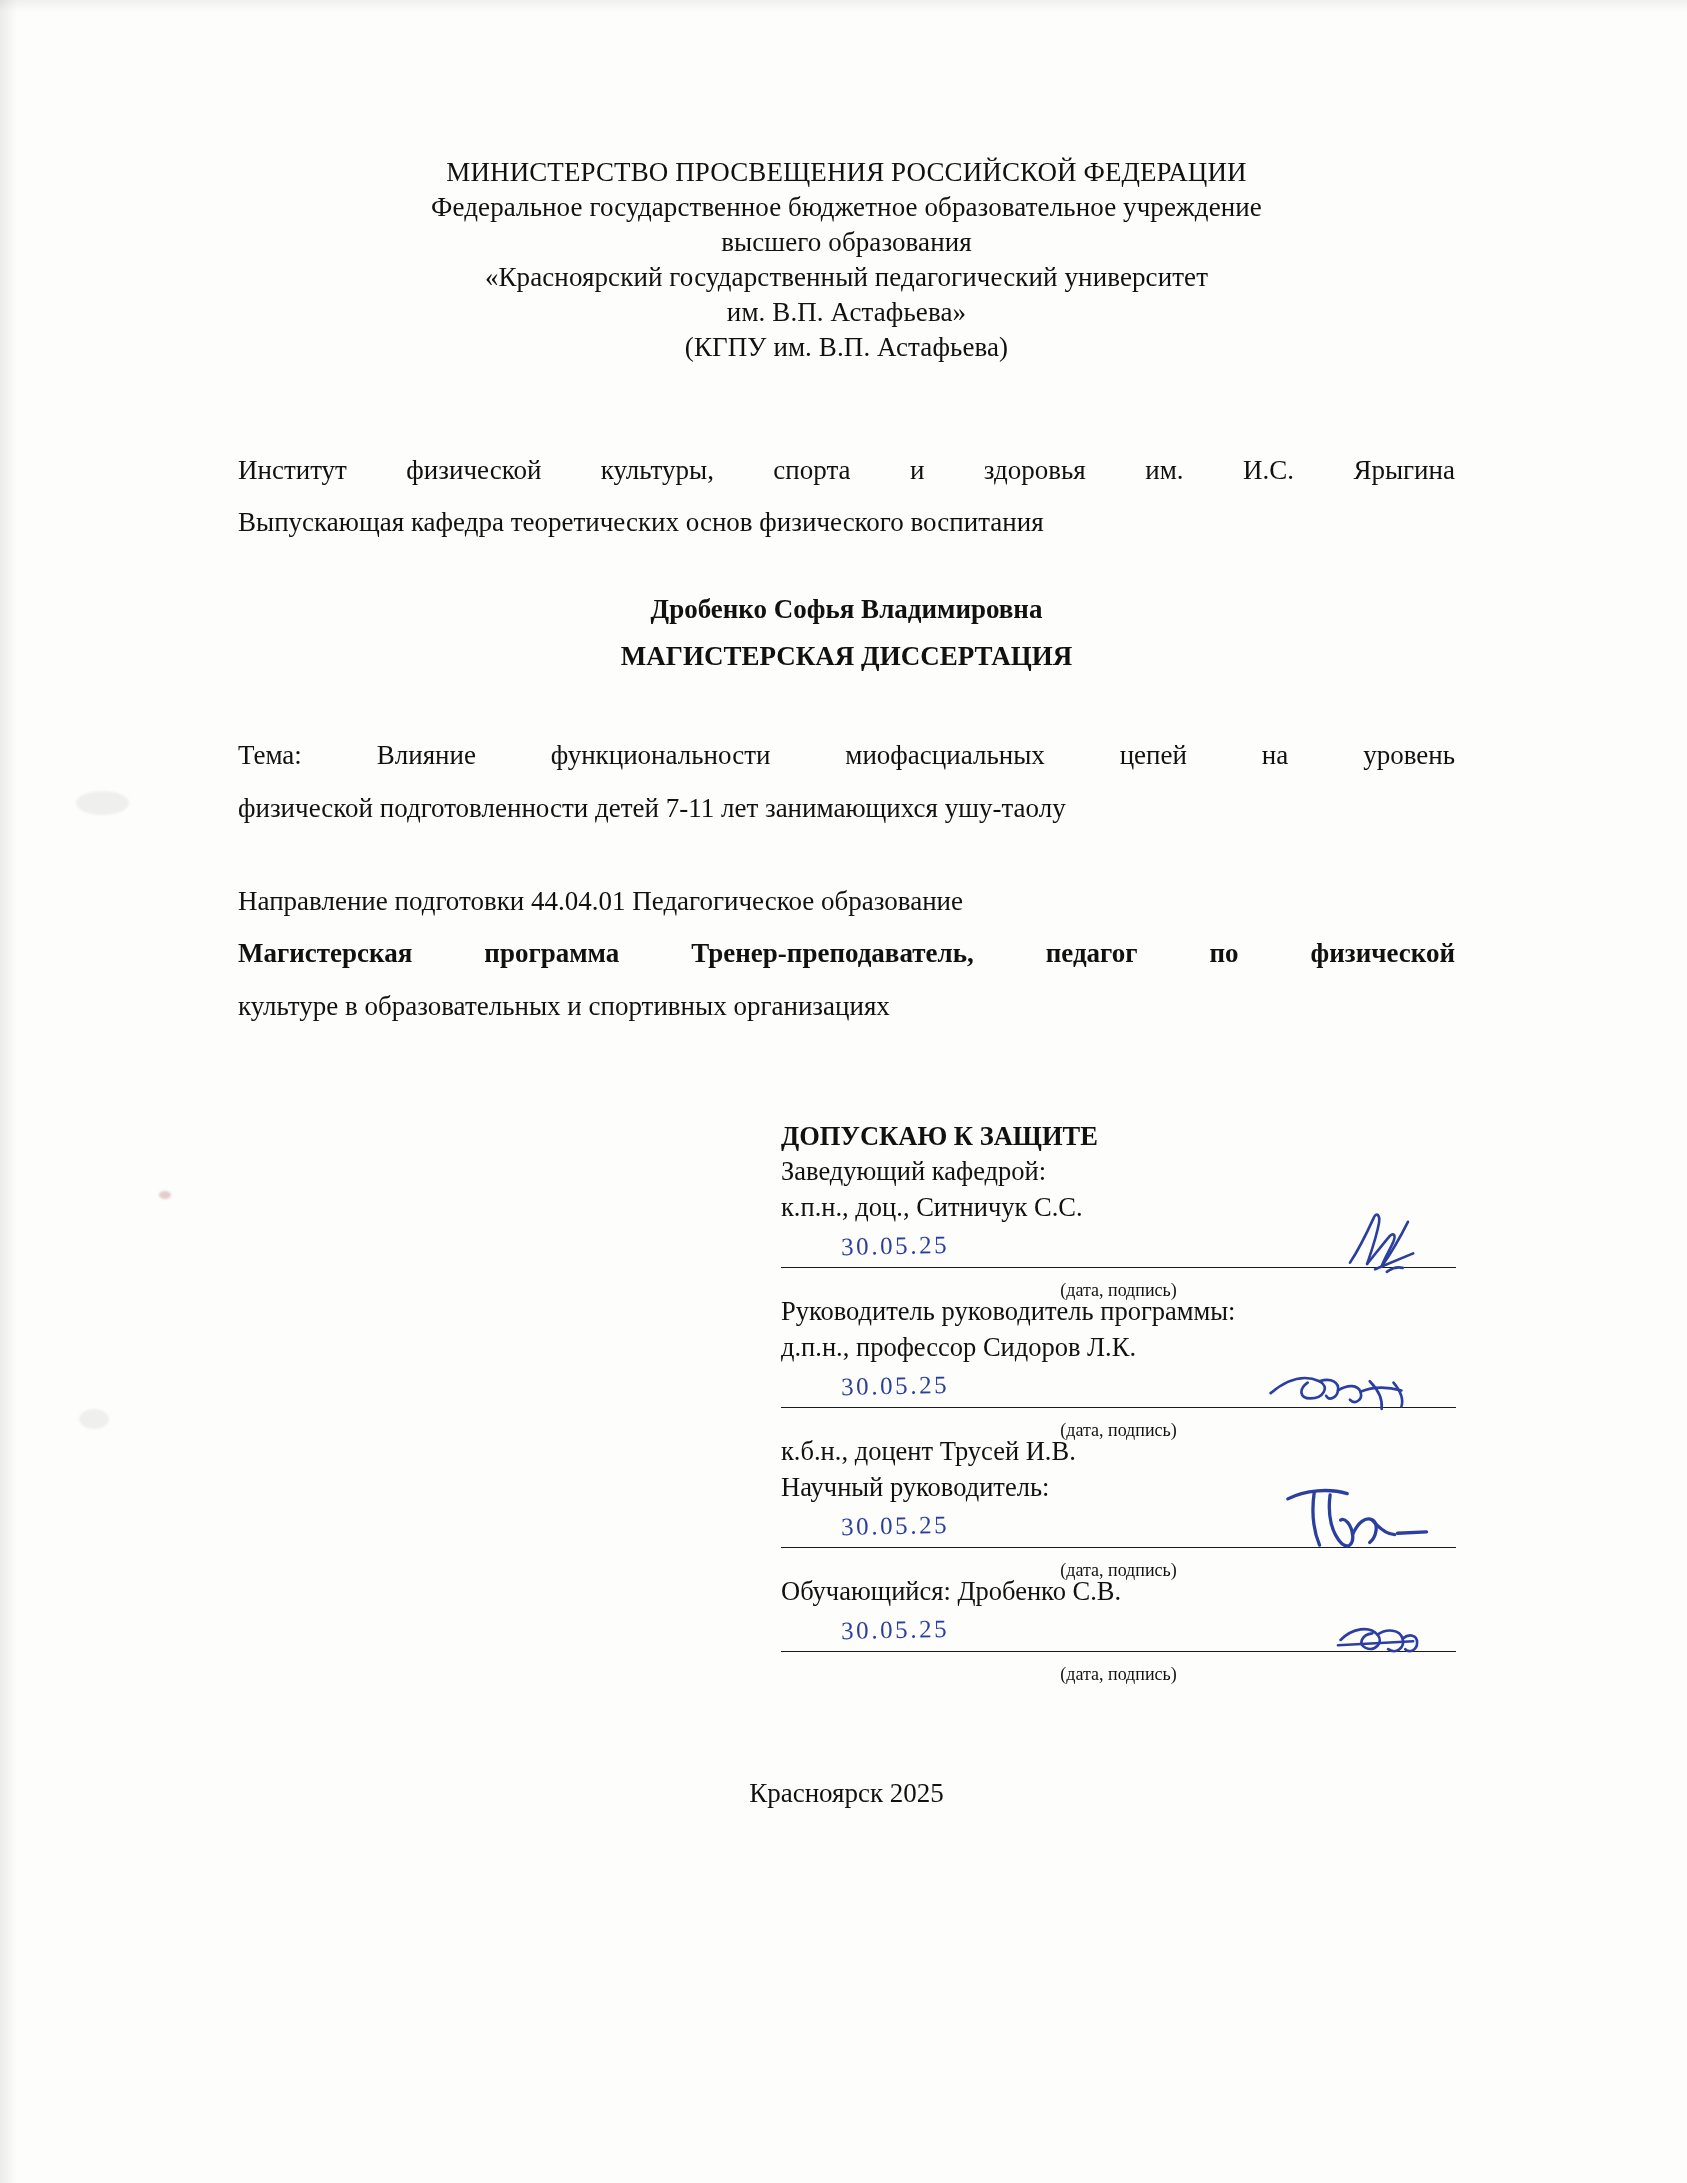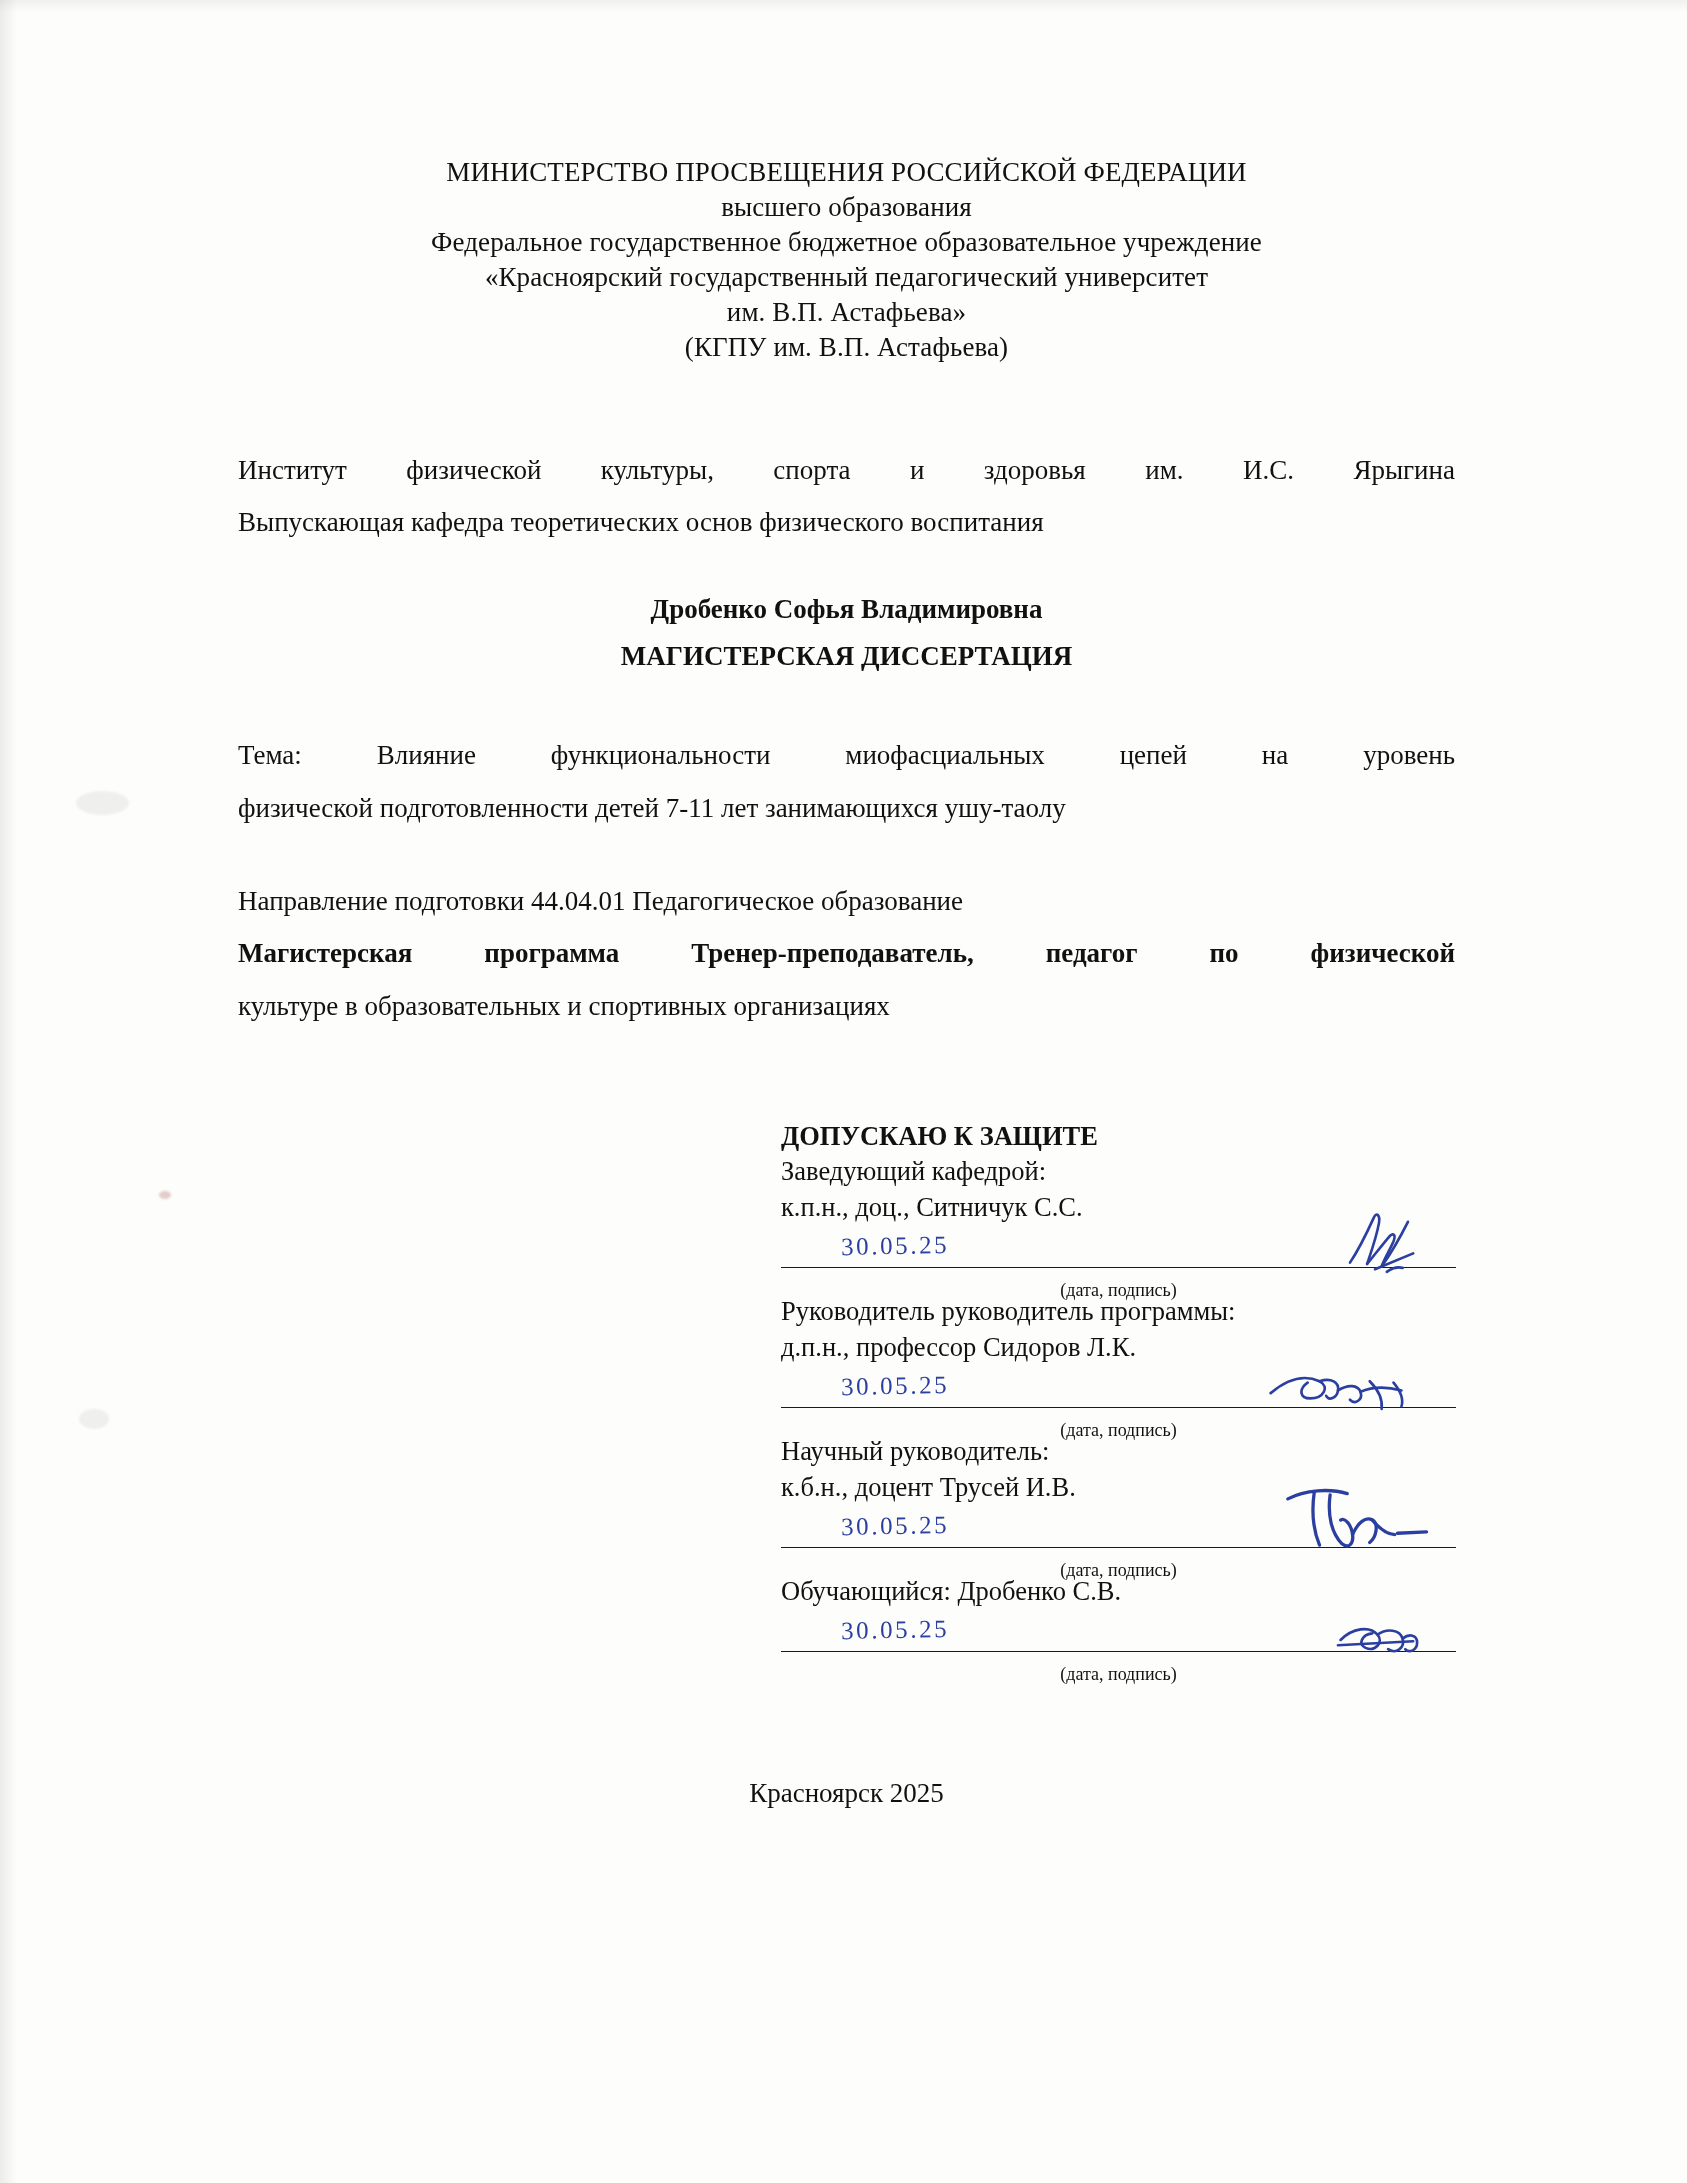--- a/index.html
+++ b/index.html
@@ -143,22 +143,22 @@
   <div class="scan-edge-left"></div>
   <div class="scan-edge-top"></div>
   <div class="scan-smudge" style="left:76px; top:791px; width:53px; height:24px;"></div>
   <div class="scan-smudge" style="left:79px; top:1409px; width:30px; height:20px;"></div>
   <div class="scan-smudge" style="left:159px; top:1191px; width:12px; height:8px; background:rgba(150,60,60,0.25);"></div>
 
   <div class="content">
 
     <div class="head-block center">
       <div>МИНИСТЕРСТВО ПРОСВЕЩЕНИЯ РОССИЙСКОЙ ФЕДЕРАЦИИ</div>
+      <div>Федеральное государственное бюджетное образовательное учреждение</div>
       <div>высшего образования</div>
-      <div>Федеральное государственное бюджетное образовательное учреждение</div>
       <div>«Красноярский государственный педагогический университет</div>
       <div>им. В.П. Астафьева»</div>
       <div>(КГПУ им. В.П. Астафьева)</div>
     </div>
 
     <div class="inst-block">
       <div class="inst-line-1">Институт физической культуры, спорта и здоровья им. И.С. Ярыгина</div>
       <div>Выпускающая кафедра теоретических основ физического воспитания</div>
     </div>
 
@@ -209,22 +209,22 @@
             <path d="M134 44 C152 38, 164 46, 162 58 C160 70, 148 74, 144 66"></path>
             <path d="M162 58 C178 48, 192 50, 196 60 C200 72, 188 80, 180 72"></path>
             <path d="M196 60 C214 52, 236 52, 258 58"></path>
             <path d="M210 44 C222 56, 230 70, 228 86"></path>
             <path d="M246 46 C256 58, 262 70, 258 82"></path>
           </g>
         </svg>
         <div class="sig-caption">(дата, подпись)</div>
       </div>
 
+      <div>к.б.н., доцент Трусей И.В.</div>
       <div>Научный руководитель:</div>
-      <div>к.б.н., доцент Трусей И.В.</div>
       <div class="sig-row">
         <div class="sig-line"></div>
         <div class="sig-date">30.05.25</div>
         <svg class="scribble" width="218" height="86" viewBox="0 0 330 130">
           <g fill="none" stroke="#2b3fa0" stroke-width="5" stroke-linecap="round">
             <path d="M86 30 C112 16, 150 14, 176 22"></path>
             <path d="M126 20 C122 48, 124 76, 134 100"></path>
             <path d="M150 24 C146 54, 152 82, 168 98 C178 106, 186 98, 184 84 C182 68, 172 58, 166 62"></path>
             <path d="M184 84 C192 66, 204 56, 214 62 C224 68, 220 88, 210 96"></path>
             <path d="M214 62 C224 74, 236 84, 248 84"></path>

